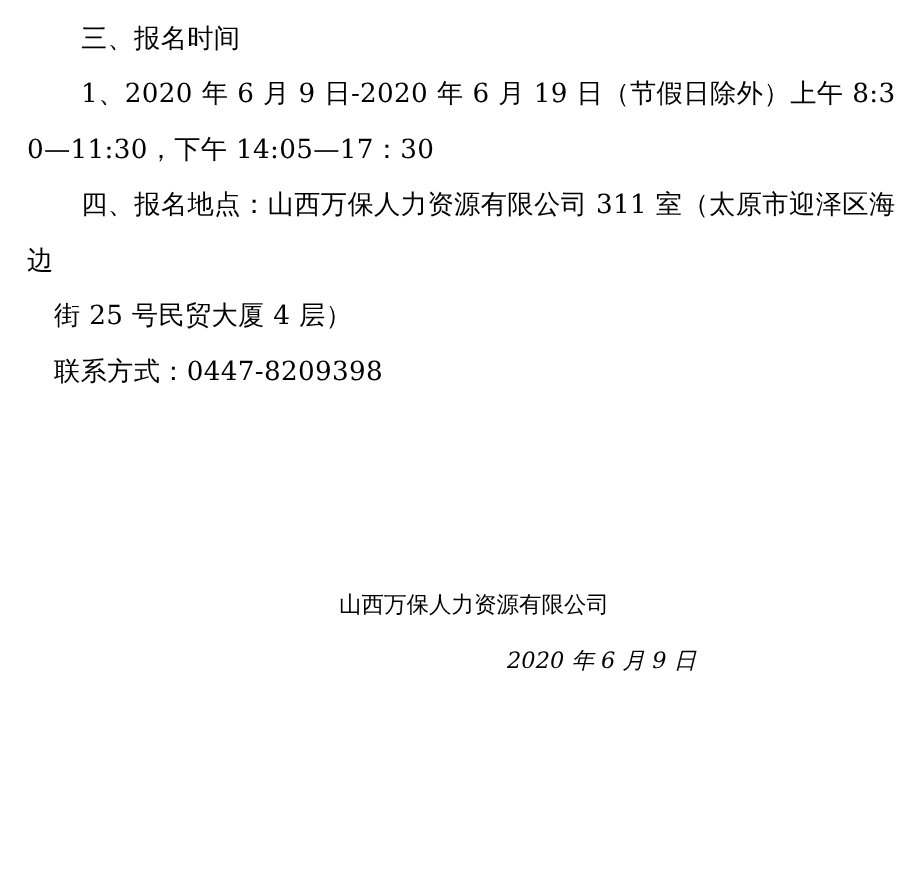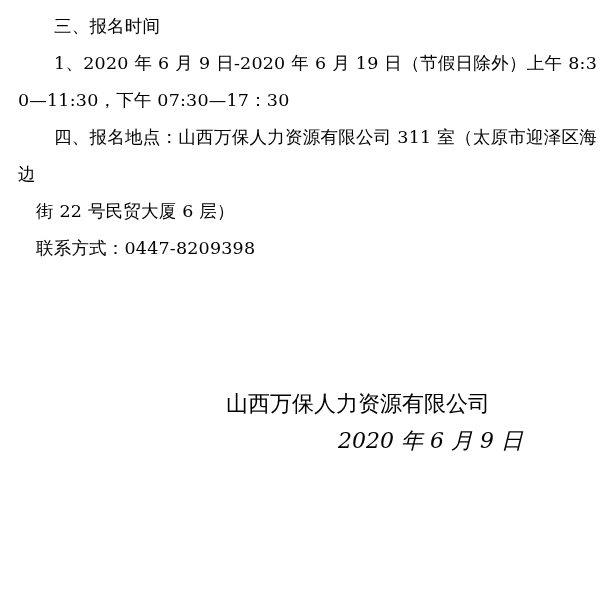--- a/index.html
+++ b/index.html
@@ -33,42 +33,42 @@
   .indent {
     text-indent: 36px;
   }
   .indent-half {
     text-indent: 18px;
   }
   .signature {
     margin-top: 118px;
   }
   .sig-line {
-    font-size: 22px;
+    font-size: 15px;
     line-height: 37px;
     margin: 0;
     padding-left: 208px;
   }
   .sig-line.date {
     padding-left: 320px;
     font-style: italic;
   }
 </style>
 </head>
 <body>
 
 <div class="page">
 
   <p class="para indent">三、报名时间</p>
 
-  <p class="para indent">1、2020 年 6 月 9 日-2020 年 6 月 19 日（节假日除外）上午 8:30—11:30，下午 07:30—17：30</p>
+  <p class="para indent">1、2020 年 6 月 9 日-2020 年 6 月 19 日（节假日除外）上午 8:30—11:30，下午 14:05—17：30</p>
 
   <p class="para indent">四、报名地点：山西万保人力资源有限公司 311 室（太原市迎泽区海边</p>
 
-  <p class="para indent-half">街 22 号民贸大厦 6 层）</p>
+  <p class="para indent-half">街 25 号民贸大厦 4 层）</p>
 
 
   <p class="para indent-half">联系方式：0447-8209398</p>
 
 
   <div class="signature">
     <p class="sig-line">山西万保人力资源有限公司</p>
     <p class="sig-line date">2020 年 6 月 9 日</p>
   </div>
 

